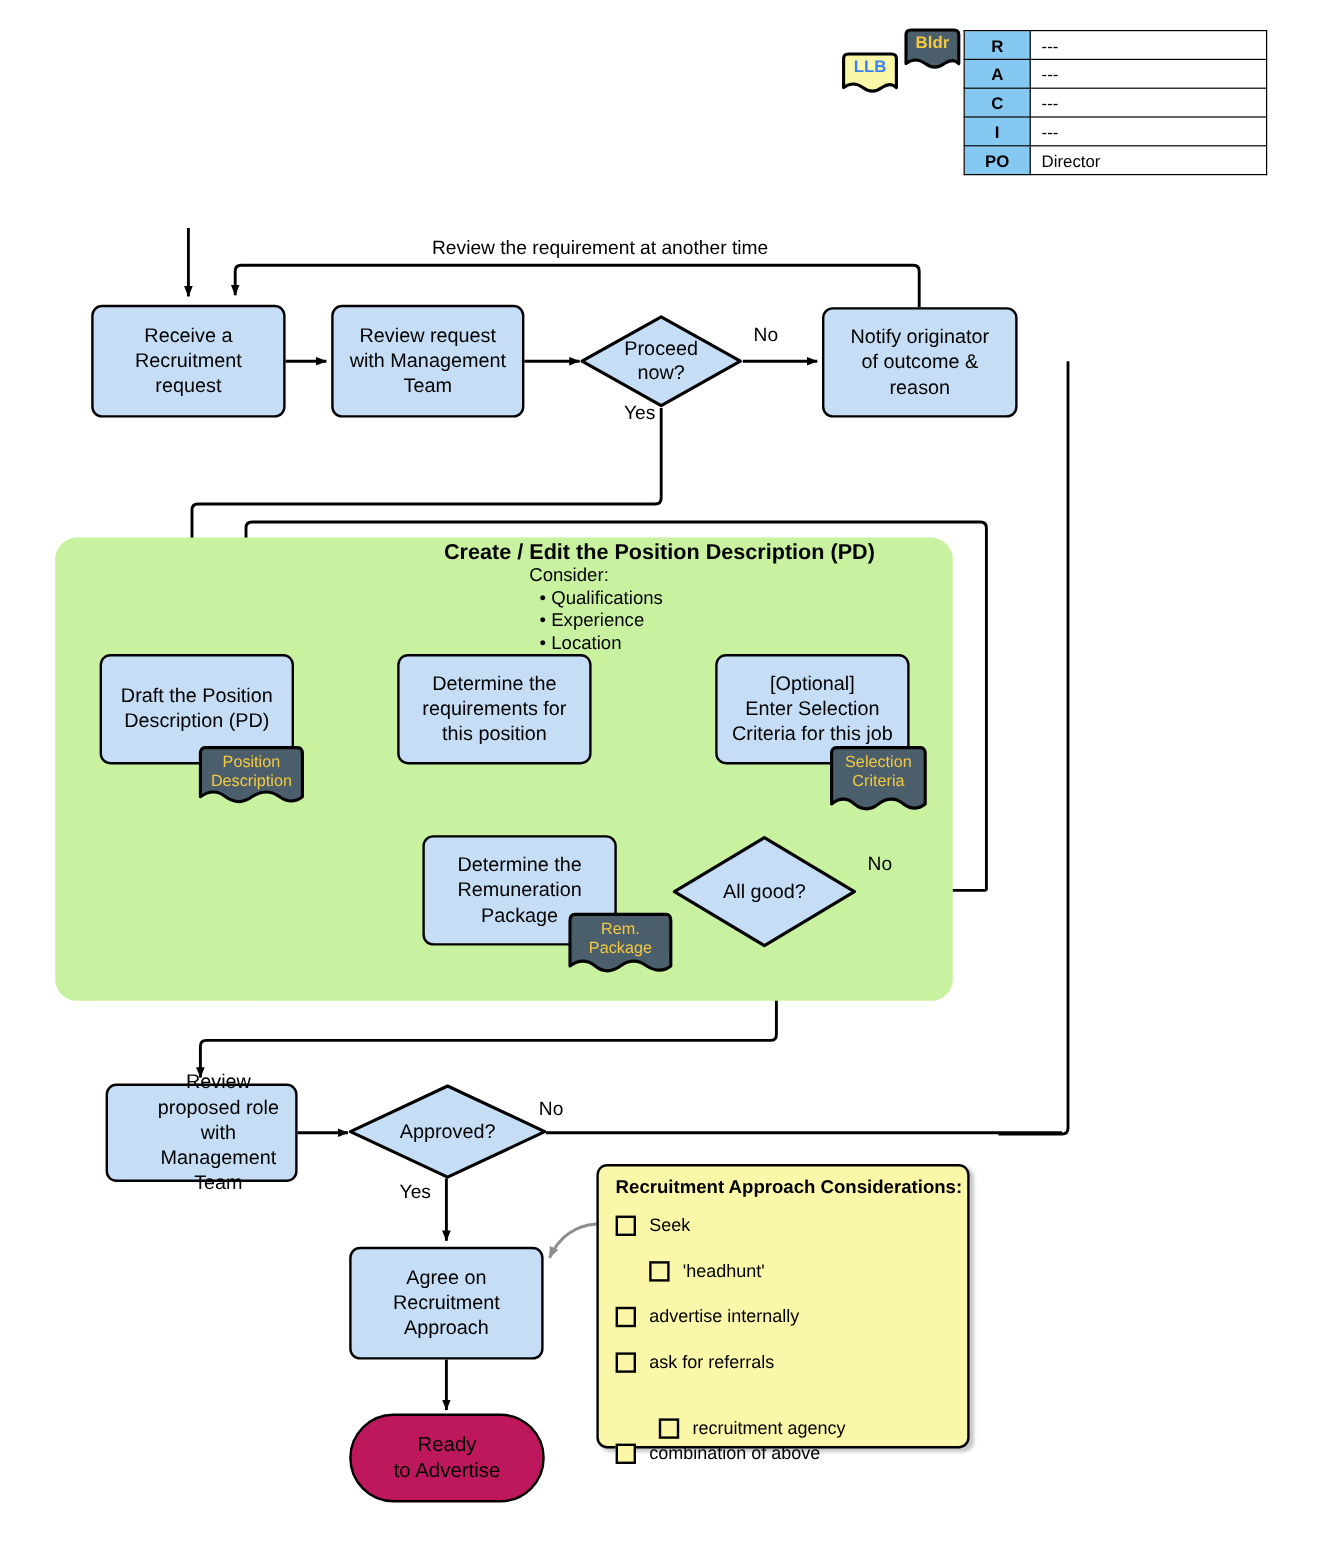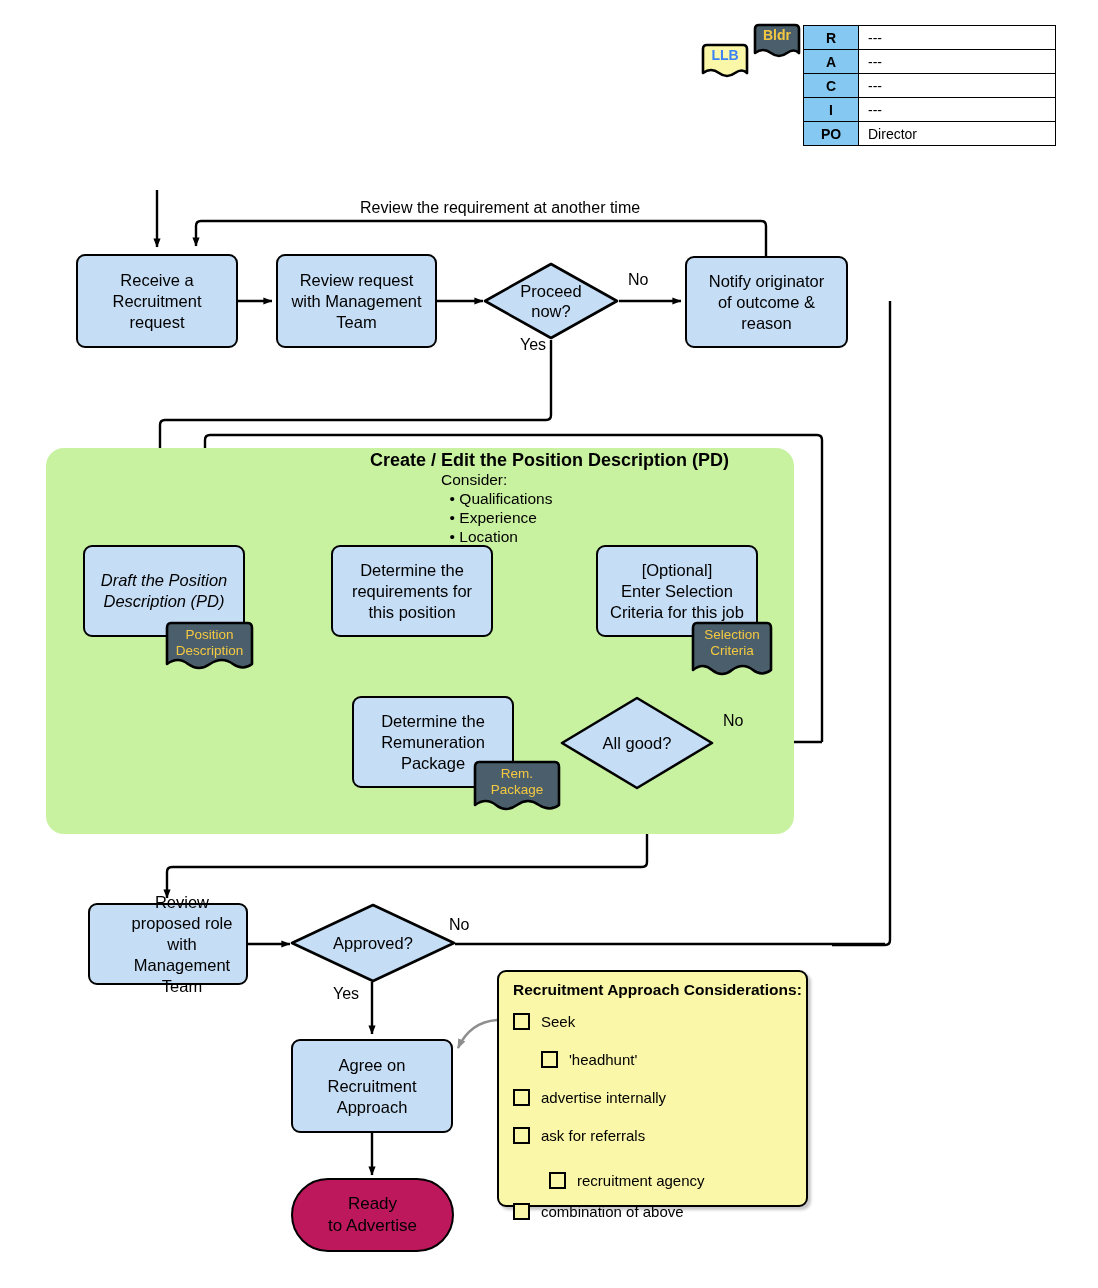--- a/index.html
+++ b/index.html
@@ -136,21 +136,21 @@
 of outcome &amp;
 reason</span>
   </div>
 
   <div class="grouptitle" style="left:370px;top:450px;">Create / Edit the Position Description  (PD)</div>
   <div class="consider" style="left:441px;top:470px;">Consider:
   • Qualifications
   • Experience
   • Location</div>
 
-  <div class="node proc" style="left:83px;top:545px;width:162px;height:92px;font-style:italic;">
+  <div class="node proc" style="left:83px;top:545px;width:162px;height:92px;">
     <span style="white-space:pre-line">Draft the Position
 Description (PD)</span>
   </div>
 
   <div class="node proc" style="left:331px;top:545px;width:162px;height:92px;">
     <span style="white-space:pre-line">Determine the
 requirements for
 this position</span>
   </div>
 
@@ -279,21 +279,21 @@
       <span>'headhunt'</span>
     </div>
     <div class="yrow" style="top:117px;">
       <span class="chk"></span>
       <span>advertise internally</span>
     </div>
     <div class="yrow" style="top:155px;">
       <span class="chk"></span>
       <span>ask for referrals</span>
     </div>
-    <div class="yrow" style="top:200px;padding-left:36px;">
+    <div class="yrow" style="top:210px;padding-left:36px;">
       <span class="chk"></span>
       <span>recruitment agency</span>
     </div>
     <div class="yrow" style="top:231px;">
       <span class="chk"></span>
       <span>combination of above</span>
     </div>
   </div>
 
 </div>

